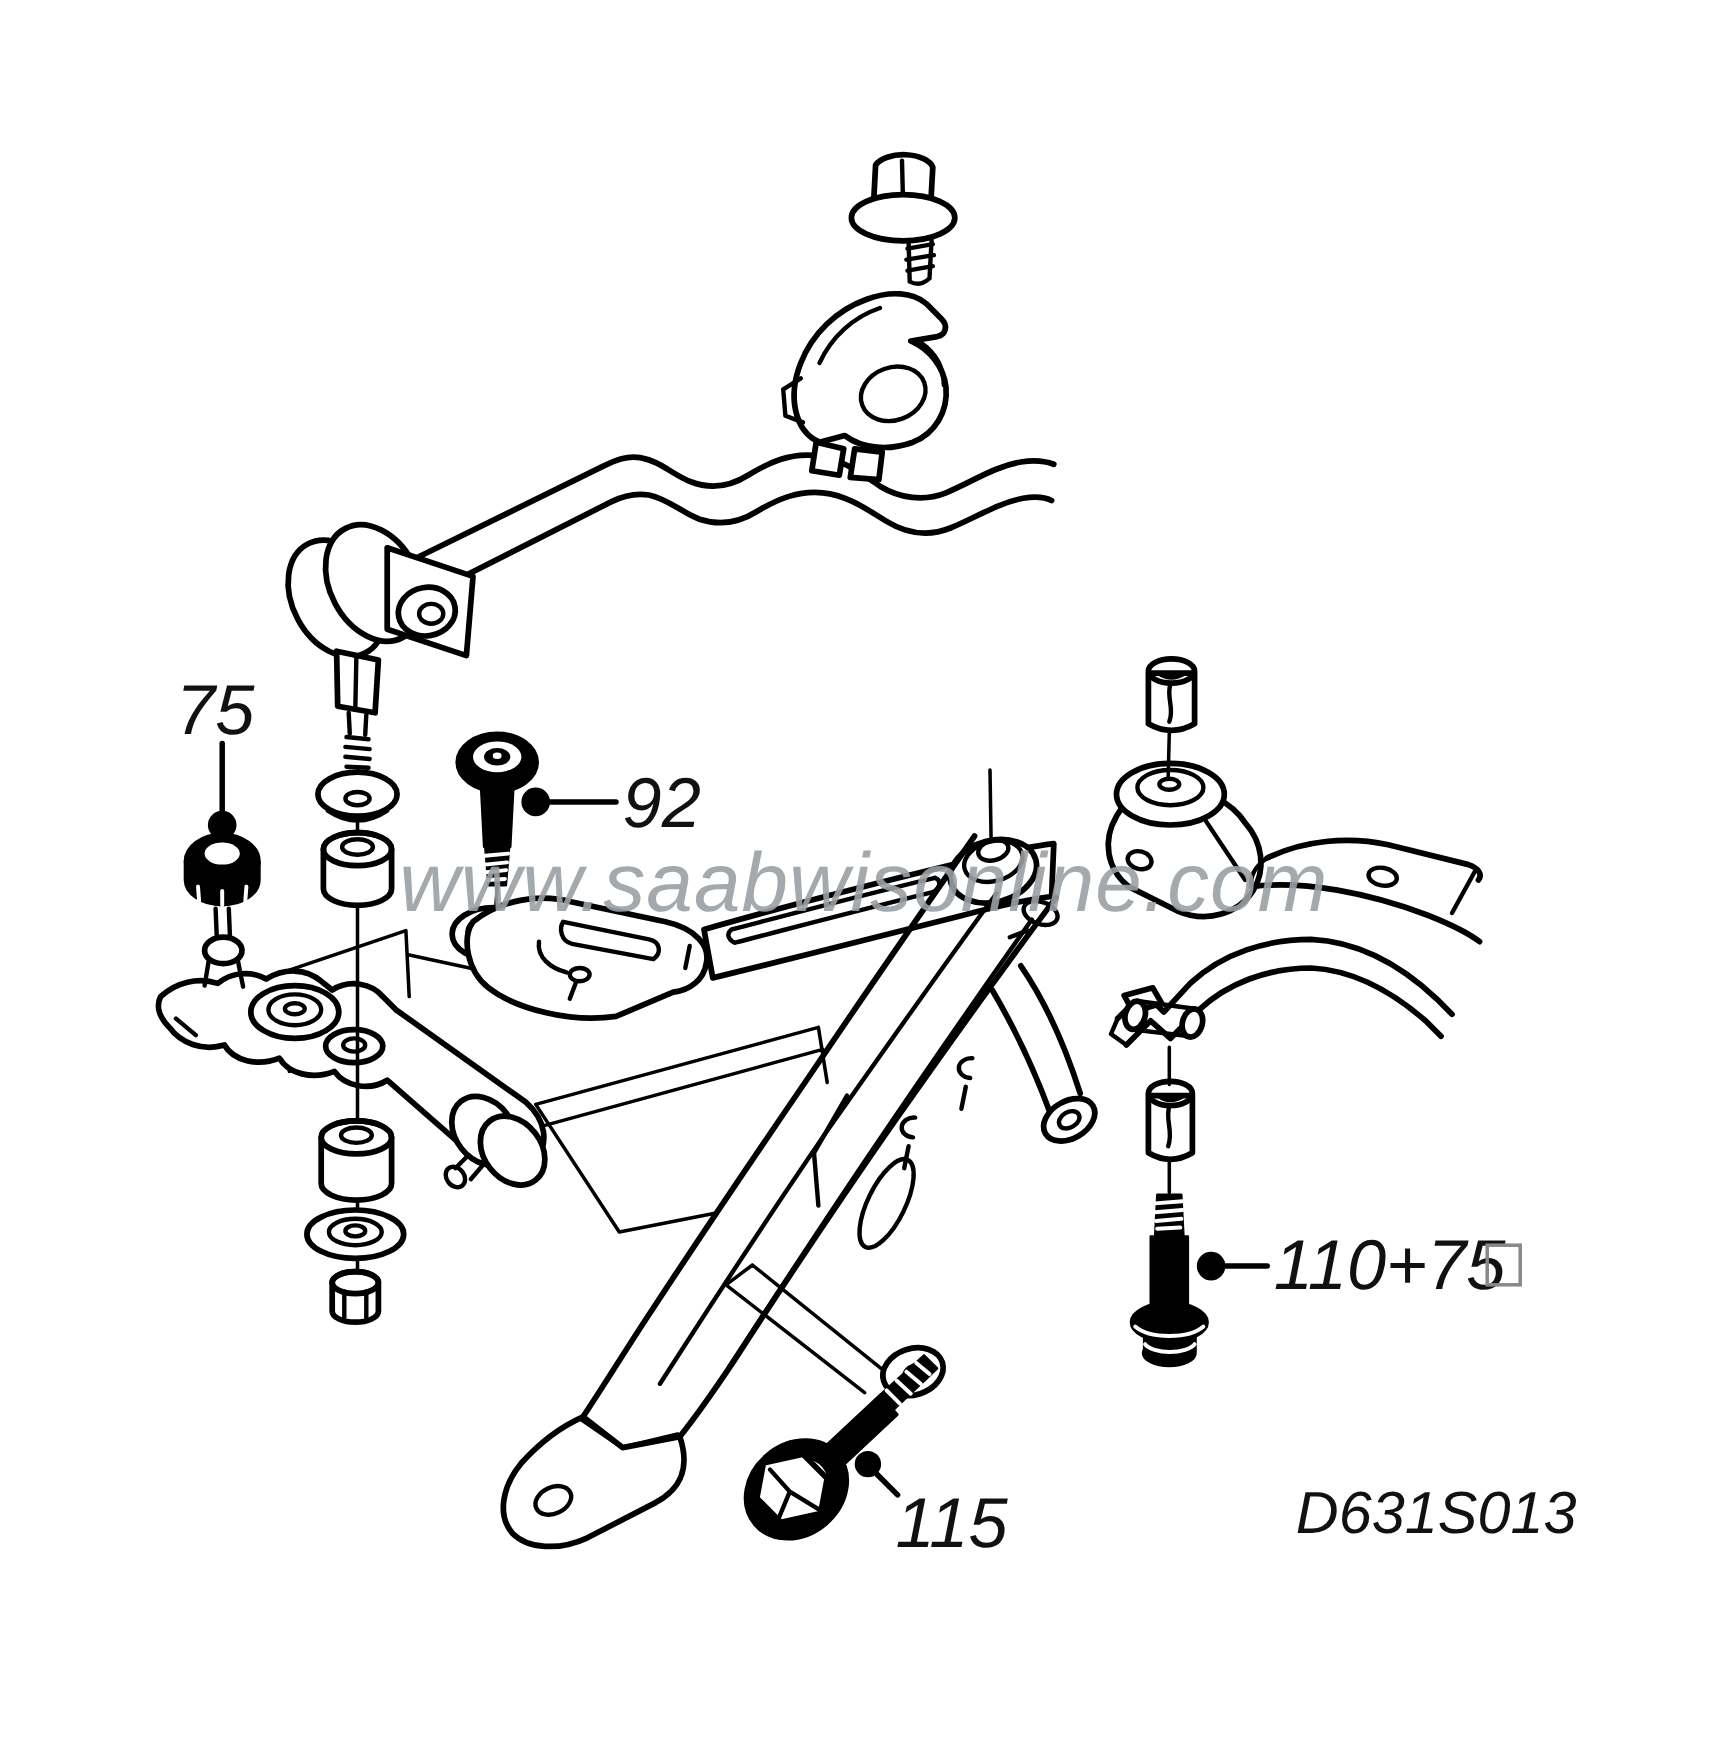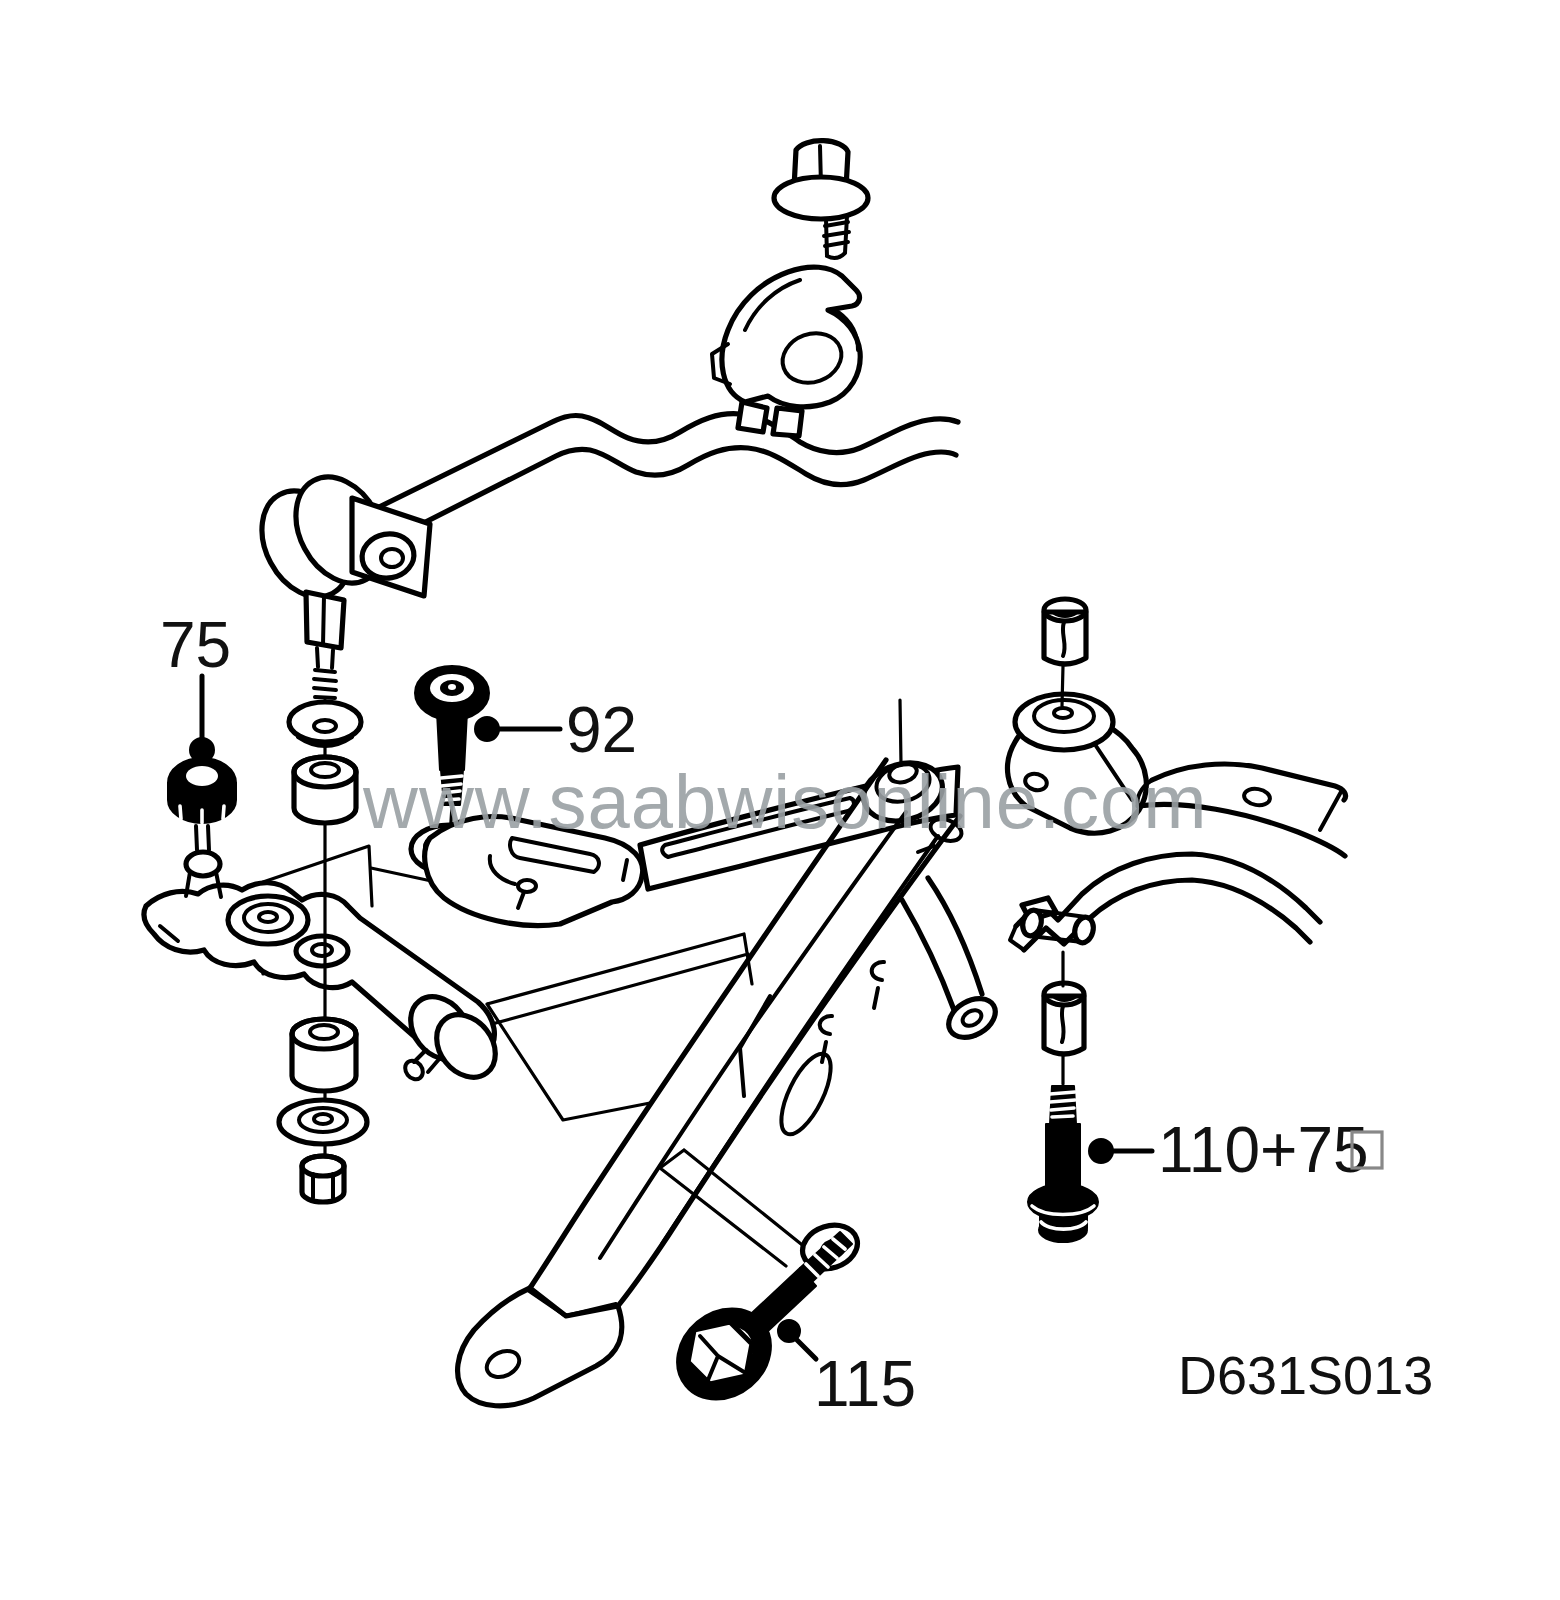--- a/index.html
+++ b/index.html
@@ -1,16 +1,16 @@
 <!DOCTYPE html>
 <html><head>
 <meta charset="utf-8">
 <style>
   html,body{margin:0;padding:0;background:#fff;}
-  .stage{position:relative;width:1560px;height:1600px;background:#fff;overflow:hidden;}
+  .stage{position:relative;width:1560px;height:1600px;background:#fff;overflow:hidden;font-style:italic;}
   svg{position:absolute;left:0;top:0;}
   svg text{font-family:"Liberation Sans","DejaVu Sans",sans-serif;}
   .callout-text{font-size:64px;fill:#111;}
   .code-text{font-size:54px;fill:#111;}
   .watermark-text{font-size:76px;fill:#9aa0a4;opacity:.9;letter-spacing:1px;}
   .ln{fill:none;stroke:#000;stroke-width:5.2;stroke-linecap:round;stroke-linejoin:round;}
   .lnw{fill:#fff;stroke:#000;stroke-width:5.2;stroke-linecap:round;stroke-linejoin:round;}
   .det{fill:none;stroke:#000;stroke-width:4;stroke-linecap:round;stroke-linejoin:round;}
   .thin{fill:none;stroke:#000;stroke-width:3.2;stroke-linecap:round;stroke-linejoin:round;}
   .blk{fill:#000;stroke:#000;stroke-width:2;stroke-linejoin:round;}

